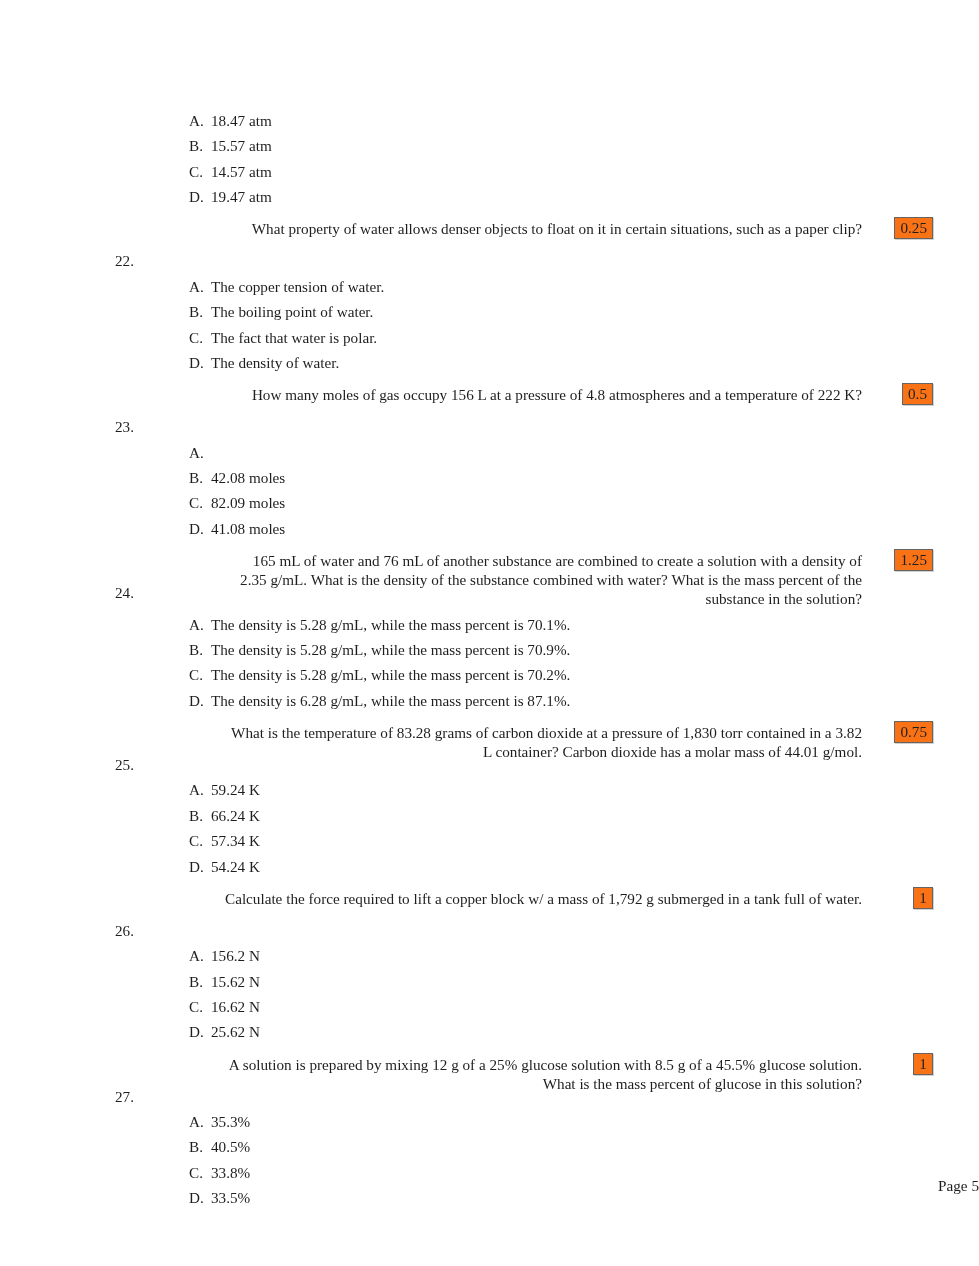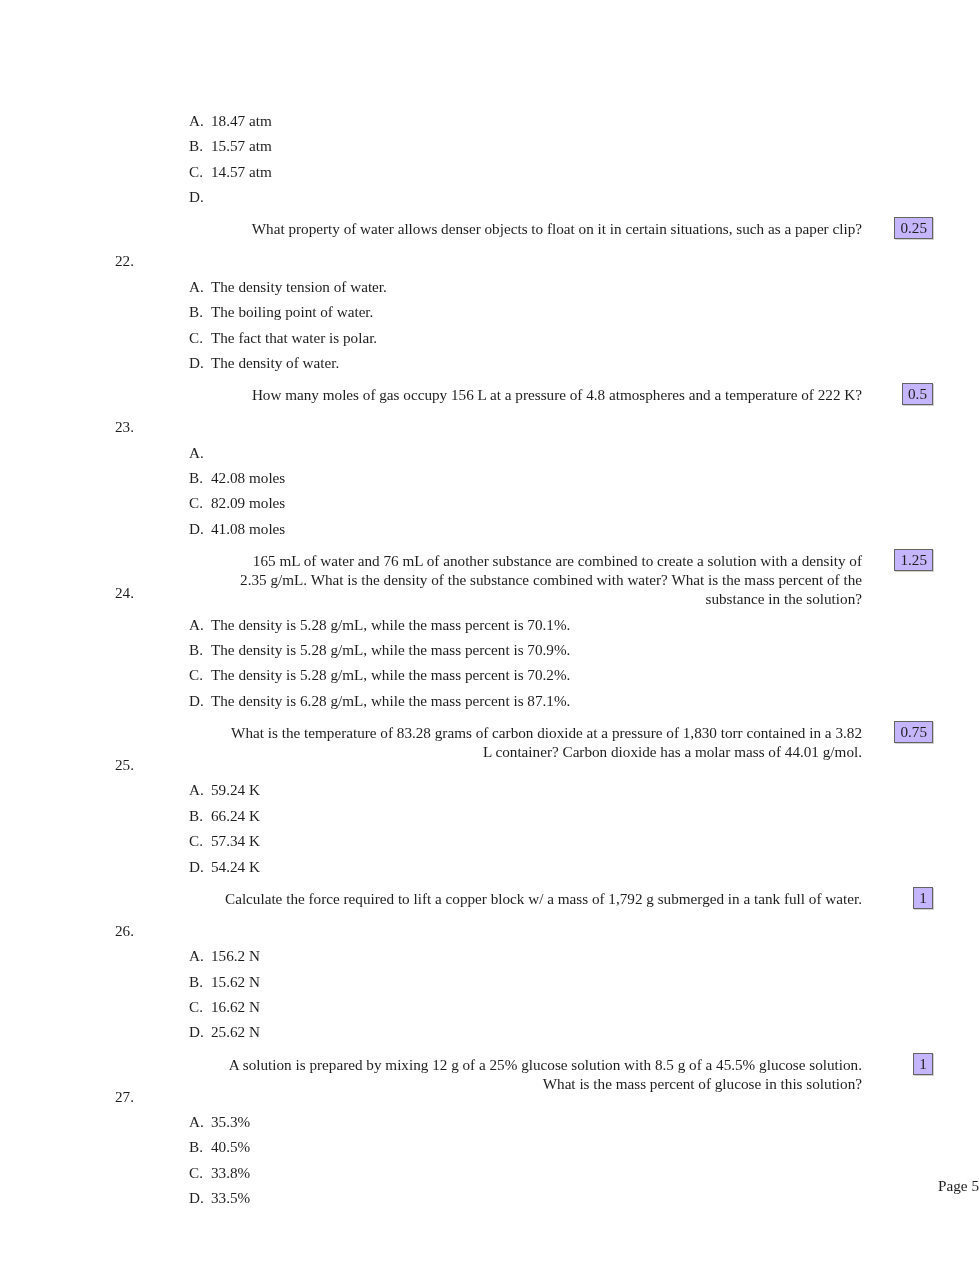--- a/index.html
+++ b/index.html
@@ -24,21 +24,21 @@
   }
   .question { position: relative; margin-top: 13px; }
   .q-row { display: flex; width: 747px; }
   .q-number { flex: 0 0 29px; width: 29px; margin-top: 32px; }
   .q-text { flex: 1; text-align: right; }
   .points-box {
     position: absolute;
     top: -2px;
     right: 0;
     border: 1px solid #646464;
-    background: #c4b5fd;
+    background: #f97316;
     padding: 0 5px 1px 5px;
     line-height: 19px;
     min-width: 20px;
     text-align: center;
     box-shadow: 1px 1px 0 rgba(120,120,120,0.35);
   }
   .option {
     display: flex;
     width: 747px;
     margin-top: 6.2px;
@@ -68,35 +68,36 @@
         <div class="option">
     <span class="opt-letter">B.</span>
     <span class="opt-text">15.57 atm</span>
   </div>
         <div class="option">
     <span class="opt-letter">C.</span>
     <span class="opt-text">14.57 atm</span>
   </div>
         <div class="option">
     <span class="opt-letter">D.</span>
+    <span class="opt-text">19.47 atm</span>
   </div>
       </div>
     <div>
         <div class="question">
     <div class="q-row">
       <span class="q-number">22.</span>
       <span class="q-text">
               <div>What property of water allows denser objects to float on it in certain situations, such as a paper clip?</div>
             </span>
     </div>
     <span class="points-box">0.25</span>
     <div class="options">
             <div class="option">
     <span class="opt-letter">A.</span>
-    <span class="opt-text">The density tension of water.</span>
+    <span class="opt-text">The copper tension of water.</span>
   </div>
             <div class="option">
     <span class="opt-letter">B.</span>
     <span class="opt-text">The boiling point of water.</span>
   </div>
             <div class="option">
     <span class="opt-letter">C.</span>
     <span class="opt-text">The fact that water is polar.</span>
   </div>
             <div class="option">

